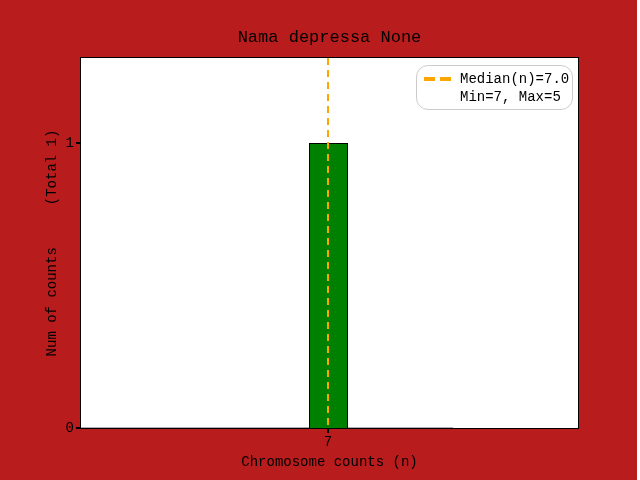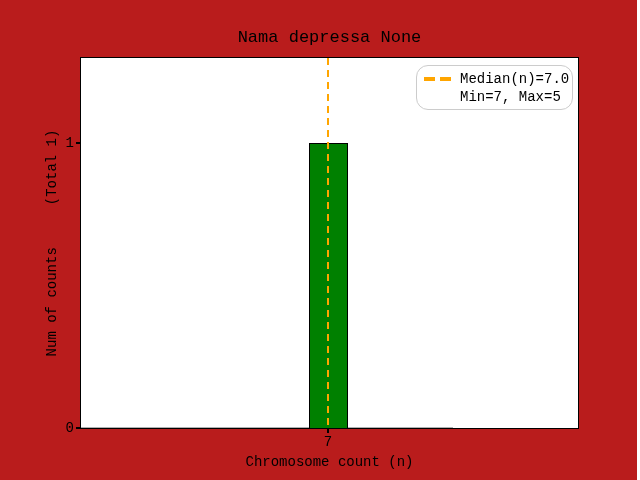--- a/index.html
+++ b/index.html
@@ -172,15 +172,15 @@
 
   <div class="tick-mark y" style="top:142px"></div>
   <div class="tick-label ytick-label" style="top:134px">1</div>
 
   <div class="tick-mark y" style="top:427px"></div>
   <div class="tick-label ytick-label" style="top:419px">0</div>
 
   <div class="tick-mark x"></div>
   <div class="tick-label xtick-label" style="top:433px">7</div>
 
-  <div class="x-axis-label">Chromosome count (n)</div>
+  <div class="x-axis-label">Chromosome counts (n)</div>
 
 </div>
 
 </body></html>

